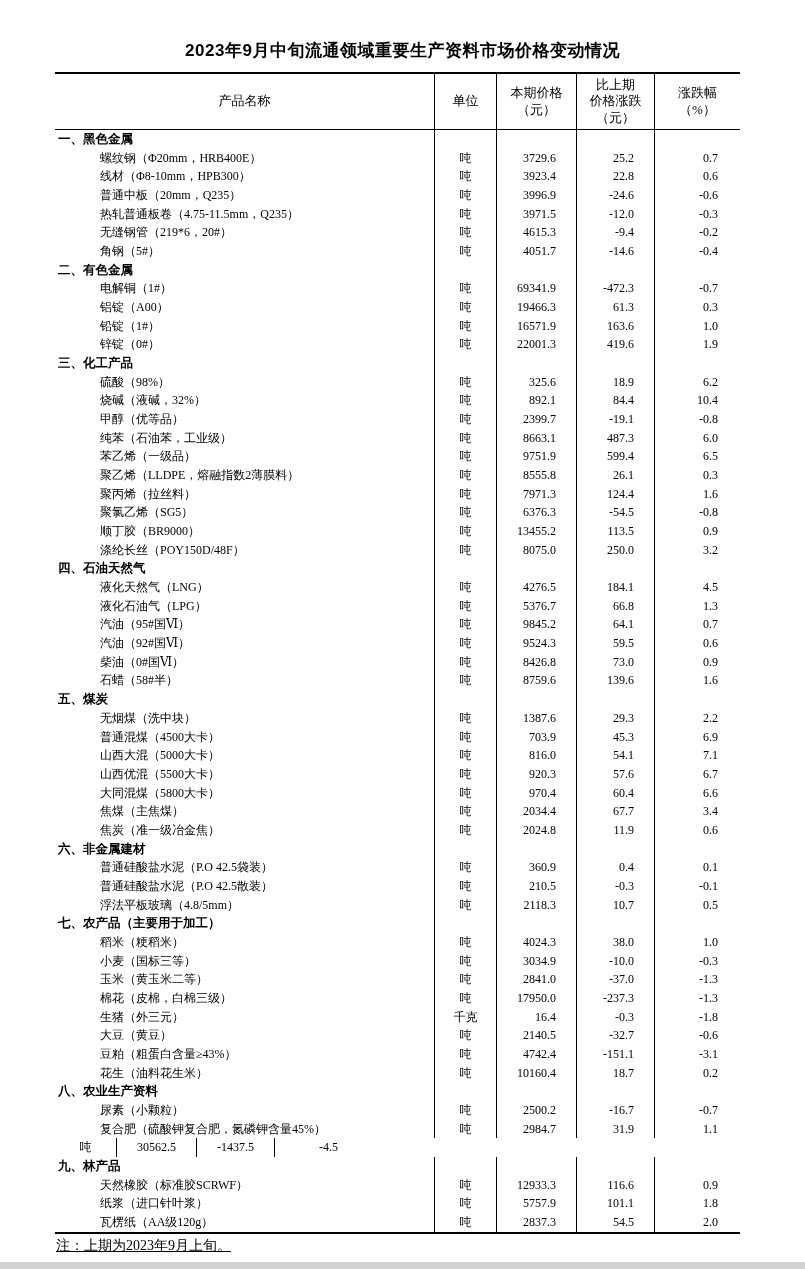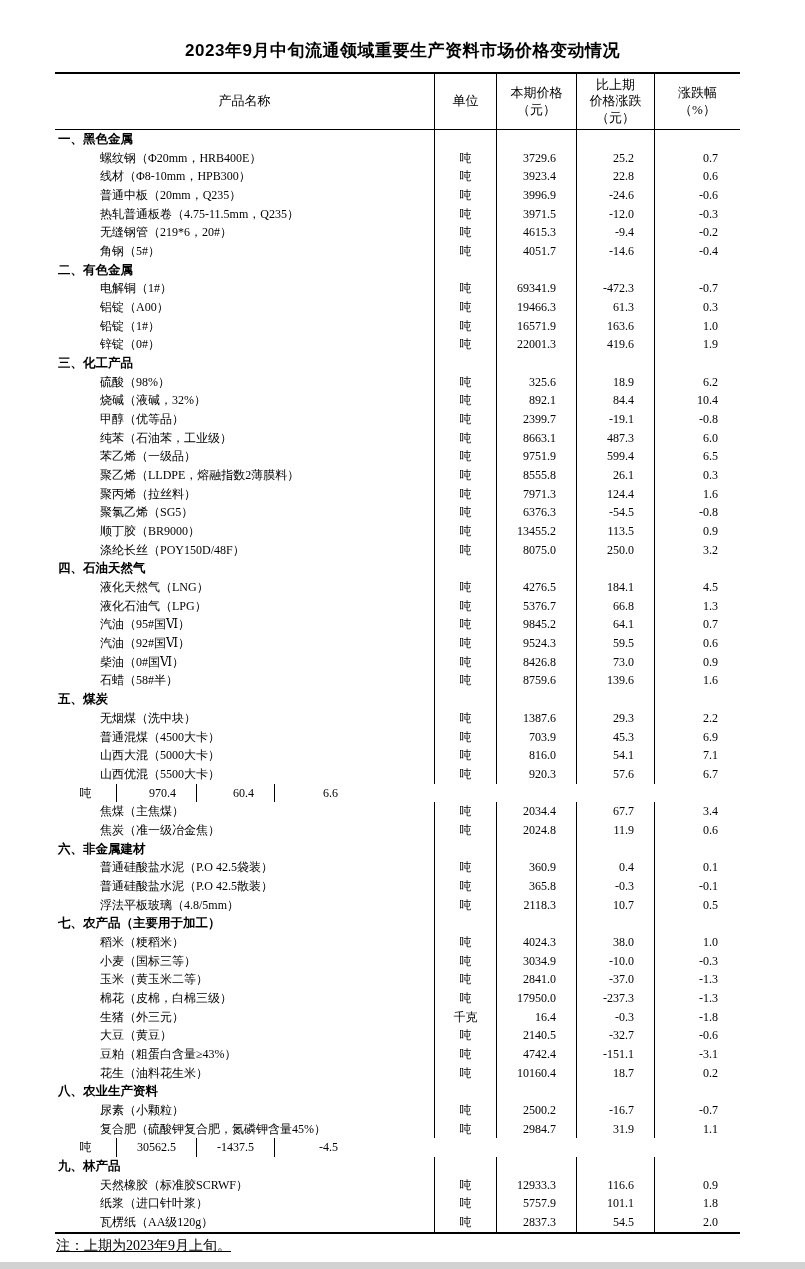--- a/index.html
+++ b/index.html
@@ -305,20 +305,21 @@
         <div class="cell c5">7.1</div>
       </div>
       <div class="brow">
         <div class="cell c1 item">山西优混（5500大卡）</div>
         <div class="cell c2">吨</div>
         <div class="cell c3">920.3</div>
         <div class="cell c4">57.6</div>
         <div class="cell c5">6.7</div>
       </div>
       <div class="brow">
+        <div class="cell c1 item">大同混煤（5800大卡）</div>
         <div class="cell c2">吨</div>
         <div class="cell c3">970.4</div>
         <div class="cell c4">60.4</div>
         <div class="cell c5">6.6</div>
       </div>
       <div class="brow">
         <div class="cell c1 item">焦煤（主焦煤）</div>
         <div class="cell c2">吨</div>
         <div class="cell c3">2034.4</div>
         <div class="cell c4">67.7</div>
@@ -341,21 +342,21 @@
       <div class="brow">
         <div class="cell c1 item">普通硅酸盐水泥（P.O 42.5袋装）</div>
         <div class="cell c2">吨</div>
         <div class="cell c3">360.9</div>
         <div class="cell c4">0.4</div>
         <div class="cell c5">0.1</div>
       </div>
       <div class="brow">
         <div class="cell c1 item">普通硅酸盐水泥（P.O 42.5散装）</div>
         <div class="cell c2">吨</div>
-        <div class="cell c3">365.8</div>
+        <div class="cell c3">210.5</div>
         <div class="cell c4">-0.3</div>
         <div class="cell c5">-0.1</div>
       </div>
       <div class="brow">
         <div class="cell c1 item">浮法平板玻璃（4.8/5mm）</div>
         <div class="cell c2">吨</div>
         <div class="cell c3">2118.3</div>
         <div class="cell c4">10.7</div>
         <div class="cell c5">0.5</div>
       </div>

